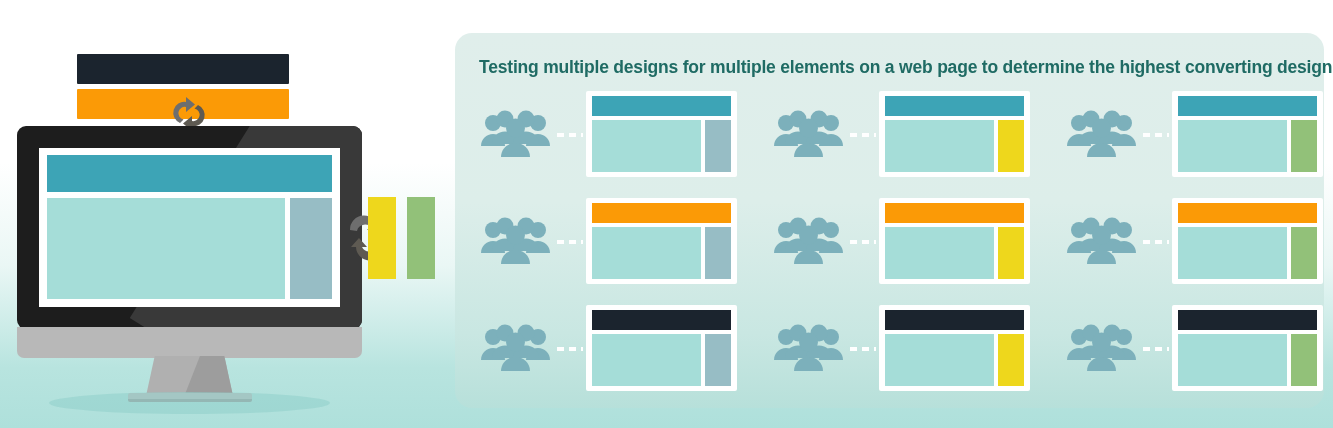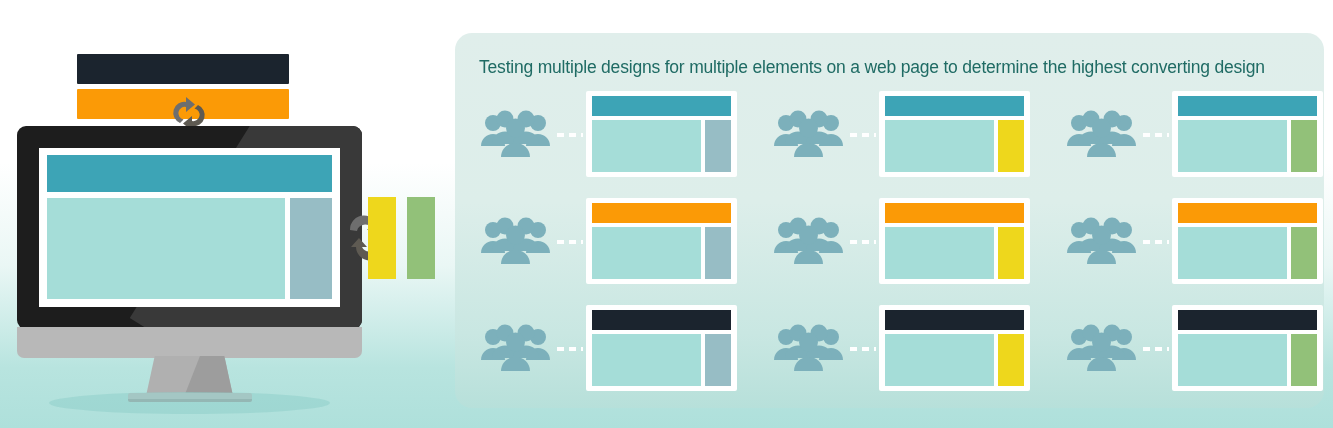--- a/index.html
+++ b/index.html
@@ -111,21 +111,21 @@
         <path d="M6 16 A14 14 0 0 1 34 15 L39 15 L31 24 L23 15 L28 15 A8 8 0 0 0 13 17 Z" fill="#6e6e6e"></path>
         <path d="M40 32 A14 14 0 0 1 12 33 L7 33 L15 24 L23 33 L18 33 A8 8 0 0 0 33 31 Z" fill="#5e5a52"></path>
       </svg>
     </div>
 
     <div id="swatch-yellow" style="background: rgb(238, 215, 28);"></div>
     <div id="swatch-green" style="background: rgb(146, 193, 121);"></div>
   </div>
 
   <div id="variant-panel">
-    <div id="panel-caption" style="color: rgb(31, 107, 100);">Testing multiple designs for multiple elements on a web page to determine the highest converting design</div>
+    <div id="panel-caption" style="color: rgb(31, 107, 100); font-weight: bold;">Testing multiple designs for multiple elements on a web page to determine the highest converting design</div>
     <div id="variant-grid">
         <div class="variant-row" style="top: 0px;">
           <div class="variant-cell" style="left: 0px;">
             <div class="people-icon">
               <svg width="70" height="50" viewBox="0 0 70 50">
       <g fill="#7cb0bb">
         <circle cx="12" cy="13" r="8"></circle>
         <path d="M0 36c0-7 5.4-12 12-12s12 5 12 12z"></path>
         <circle cx="57" cy="13" r="8"></circle>
         <path d="M45 36c0-7 5.4-12 12-12s12 5 12 12z"></path>

